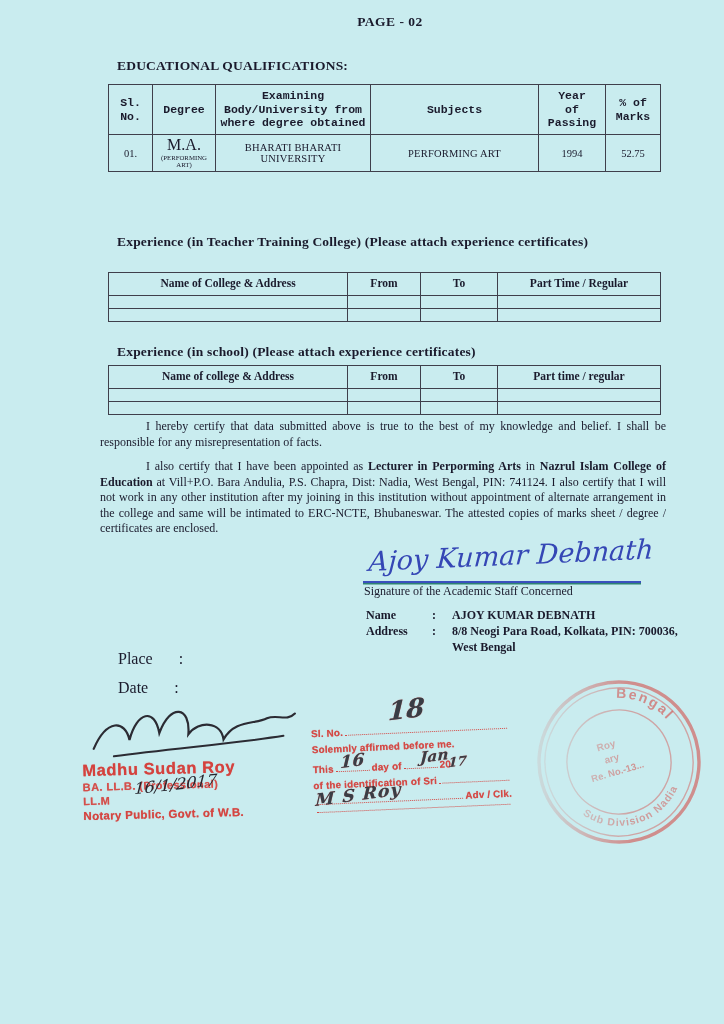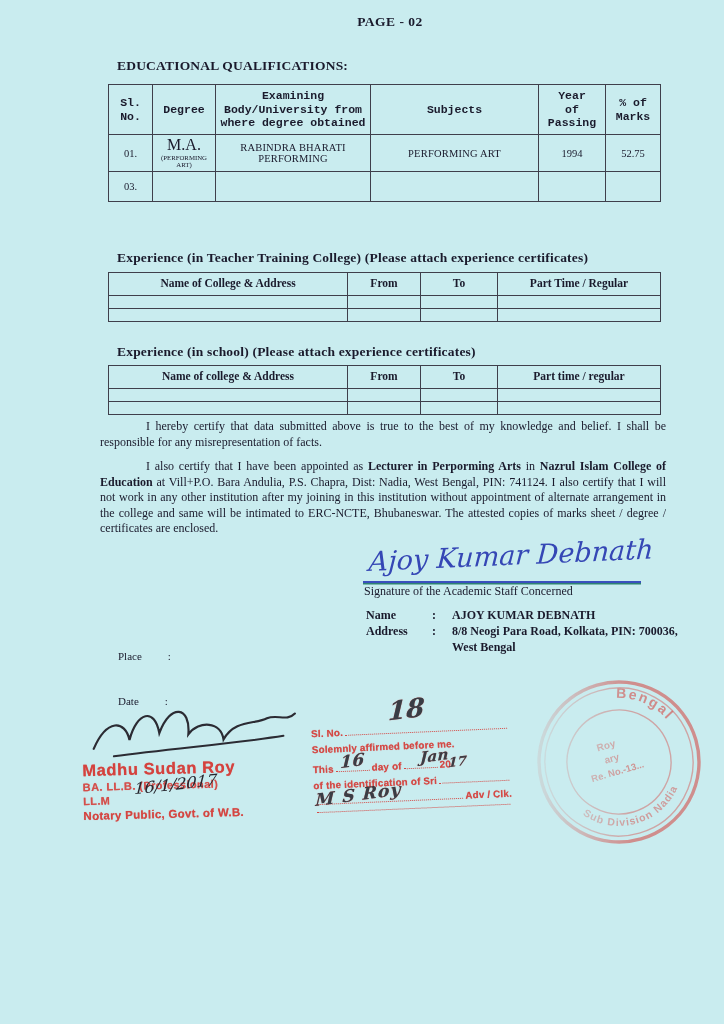--- a/index.html
+++ b/index.html
@@ -37,21 +37,21 @@
     position:absolute;font-family:"DejaVu Serif", serif;font-style:italic;
     color:#3547b5;font-size:27px;white-space:nowrap;
     transform:rotate(-2.5deg) skewX(-6deg);transform-origin:left bottom;
   }
   .sig-underline{position:absolute;width:278px;height:0;
     border-bottom:2px solid #3a4fbe;box-shadow:0 1.5px 0 #2e8272;}
   .sig-caption{position:absolute;font-size:12px;}
   .kv{position:absolute;display:grid;grid-template-columns:58px 12px auto;
     column-gap:8px;row-gap:1px;font-size:12px;font-weight:bold;line-height:15px;}
   .kv .addr{font-weight:bold;}
-  .pd{position:absolute;font-size:11px;}
+  .pd{position:absolute;font-size:16px;}
   .pd .c{display:inline-block;margin-left:26px;}
   
   .stamp-red{color:#d6342f;font-family:"Liberation Sans", sans-serif;font-weight:bold;
     text-shadow:0 0 .7px rgba(214,52,47,.8);}
   .notary{position:absolute;left:82px;top:698px;width:240px;transform:rotate(-1.5deg);}
   .notary .scribble{margin-left:6px;}
   .notary .n1{font-size:16.5px;letter-spacing:.6px;opacity:.92;margin-top:-6px;}
   .notary .n2{font-size:11px;letter-spacing:.4px;opacity:.85;margin-top:1px;}
   .notary .n3{font-size:11px;letter-spacing:.4px;opacity:.85;margin-top:2px;}
   .notary .n4{font-size:11.5px;letter-spacing:.3px;opacity:.9;margin-top:3px;}
@@ -106,37 +106,29 @@
 Passing</th>
       <th class="hdr">% of
 Marks</th>
     </tr>
     <tr class="r-tall">
       <td class="cell">01.</td>
       <td class="cell">
         <div class="degree-main">M.A.</div>
         <div class="degree-note">(PERFORMING ART)</div>
       </td>
-      <td class="cell cell-caps">RABINDRA BHARATI PERFORMING</td>
+      <td class="cell cell-caps">BHARATI BHARATI UNIVERSITY</td>
       <td class="cell cell-caps">PERFORMING ART</td>
       <td class="cell cell-num">1994</td>
       <td class="cell cell-num">52.75</td>
     </tr>
-    <tr class="r-med">
-      <td class="cell">03.</td>
-      <td class="cell"></td>
-      <td class="cell"></td>
-      <td class="cell"></td>
-      <td class="cell"></td>
-      <td class="cell"></td>
-    </tr>
   </tbody>
     </table>
 
-  <div class="sec-heading" style="top:250px;left:117px;">Experience (in Teacher Training College) (Please attach experience certificates)</div>
+  <div class="sec-heading" style="top:234px;left:117px;">Experience (in Teacher Training College) (Please attach experience certificates)</div>
 
   <table class="doc" style="position:absolute;top:272px;left:108px;">
     <colgroup>
         <col style="width:239px">
         <col style="width:73px">
         <col style="width:77px">
         <col style="width:163px">
       </colgroup>
     <tbody>
         <tr class="hrow2">
@@ -205,21 +197,21 @@
     <span>AJOY KUMAR DEBNATH</span>
     <span>Address</span>
     <span>:</span>
     <span class="addr">8/8 Neogi Para Road, Kolkata, PIN: 700036,</span>
     <span></span>
       <span></span>
     <span class="addr">West Bengal</span>
   </div>
 
   <div class="pd" style="top:650px;left:118px;"><span>Place</span><span class="c">:</span></div>
-  <div class="pd" style="top:679px;left:118px;margin-top:16px;"><span>Date</span><span class="c">:</span></div>
+  <div class="pd" style="top:679px;left:118px;"><span>Date</span><span class="c">:</span></div>
 
   <div class="notary">
     <svg class="scribble" width="215" height="62" viewBox="0 0 215 62">
       <path d="M6,48 C20,18 38,20 42,40 C50,12 68,8 72,34 C84,4 104,8 101,36 C112,22 134,24 136,42 C148,22 168,28 180,22 C190,18 200,26 208,18" fill="none" stroke="#2b2b33" stroke-width="2.2" stroke-linecap="round"></path>
       <path d="M26,56 C80,50 150,46 196,40" fill="none" stroke="#2b2b33" stroke-width="2" stroke-linecap="round"></path>
     </svg>
     <div class="stamp-red n1">Madhu Sudan Roy</div>
     <div class="stamp-red n2">BA. LL.B. (Professional)</div>
     <div class="stamp-red n3">LL.M</div>
     <div class="stamp-red n4">Notary Public, Govt. of W.B.</div>

